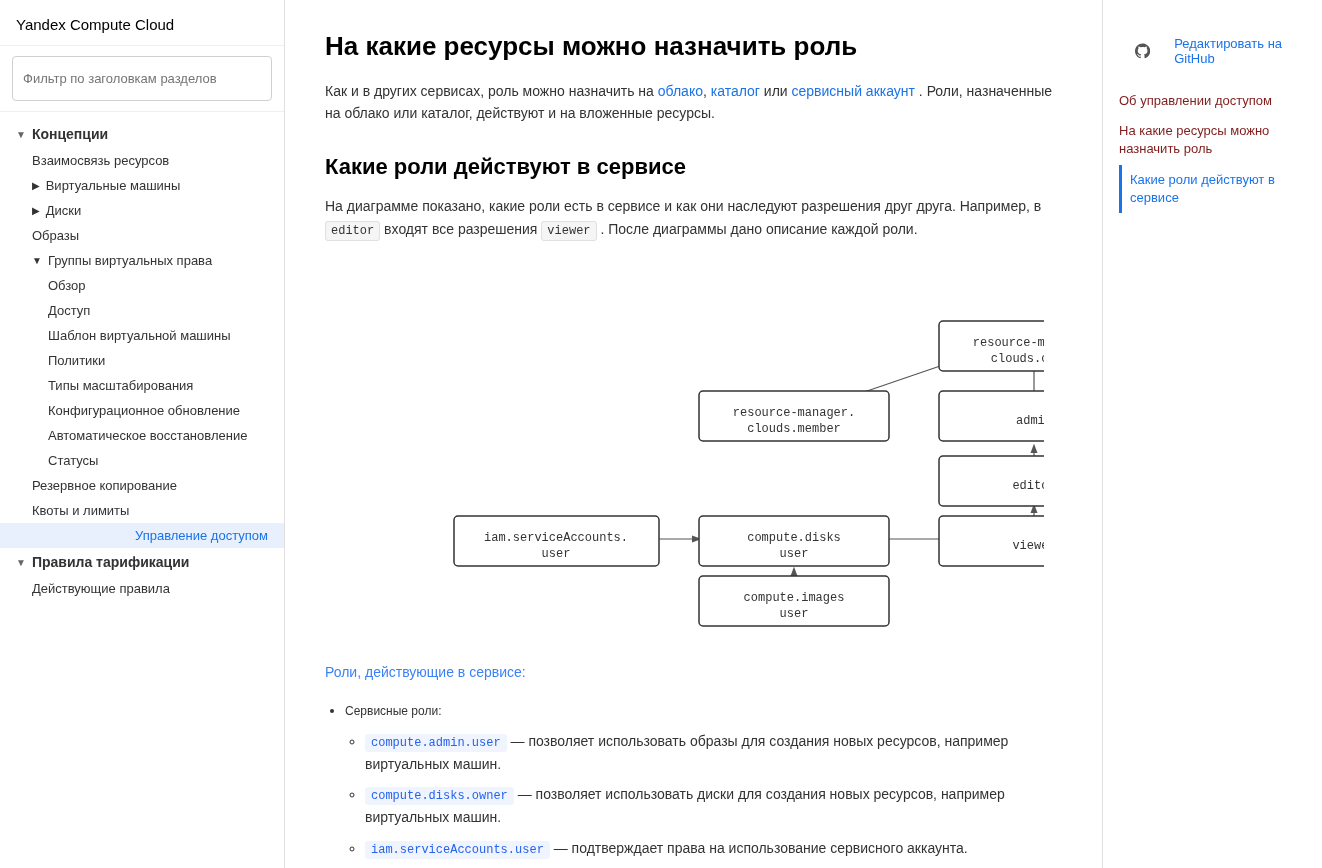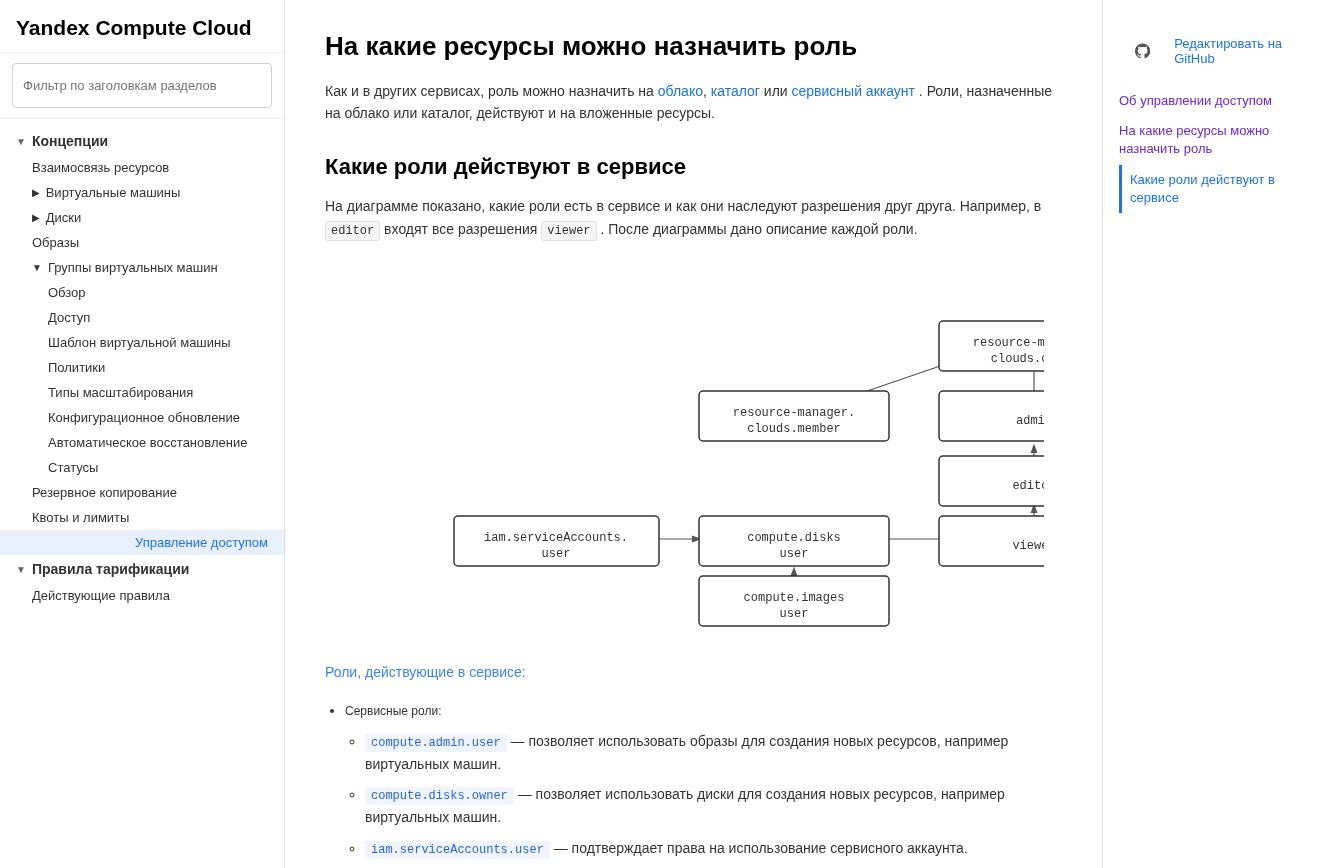--- a/index.html
+++ b/index.html
@@ -11,22 +11,22 @@
       min-width: 285px;
       border-right: 1px solid #e0e0e0;
       display: flex;
       flex-direction: column;
       height: 100%;
       overflow-y: auto;
       background: #fff;
     }
     .sidebar-logo {
       padding: 16px 16px 12px;
-      font-size: 21px;
-      font-weight: 700;
+      font-size: 15px;
+      font-weight: 400;
       color: #000;
       border-bottom: 1px solid #f0f0f0;
     }
     .sidebar-filter {
       padding: 10px 12px;
       border-bottom: 1px solid #f0f0f0;
     }
     .sidebar-filter input {
       width: 100%;
       padding: 14px 10px;
@@ -97,21 +97,21 @@
     
     #toc {
       width: 220px;
       min-width: 220px;
       padding: 20px 16px;
       border-left: 1px solid #e0e0e0;
       overflow-y: auto;
     }
     .toc-item {
       font-size: 13px;
-      color: #6d28d9;
+      color: #7f1d1d;
       padding: 6px 0;
       cursor: pointer;
       line-height: 1.4;
     }
     .toc-item.active {
       color: #1a73e8;
       border-left: 3px solid #1a73e8;
       padding-left: 8px;
     }
 
@@ -238,21 +238,21 @@
     <div class="nav-expandable">
       <span class="chevron">▶</span>
       <span>Диски</span>
     </div>
     <div class="nav-item">
       <span>Образы</span>
     </div>
 
     <div class="nav-expandable">
       <span class="chevron">▼</span>
-      <span>Группы виртуальных машин</span>
+      <span>Группы виртуальных права</span>
     </div>
     <div class="nav-sub-item">
       <span>Обзор</span>
     </div>
     <div class="nav-sub-item">
       <span>Доступ</span>
     </div>
     <div class="nav-sub-item">
       <span>Шаблон виртуальной машины</span>
     </div>

